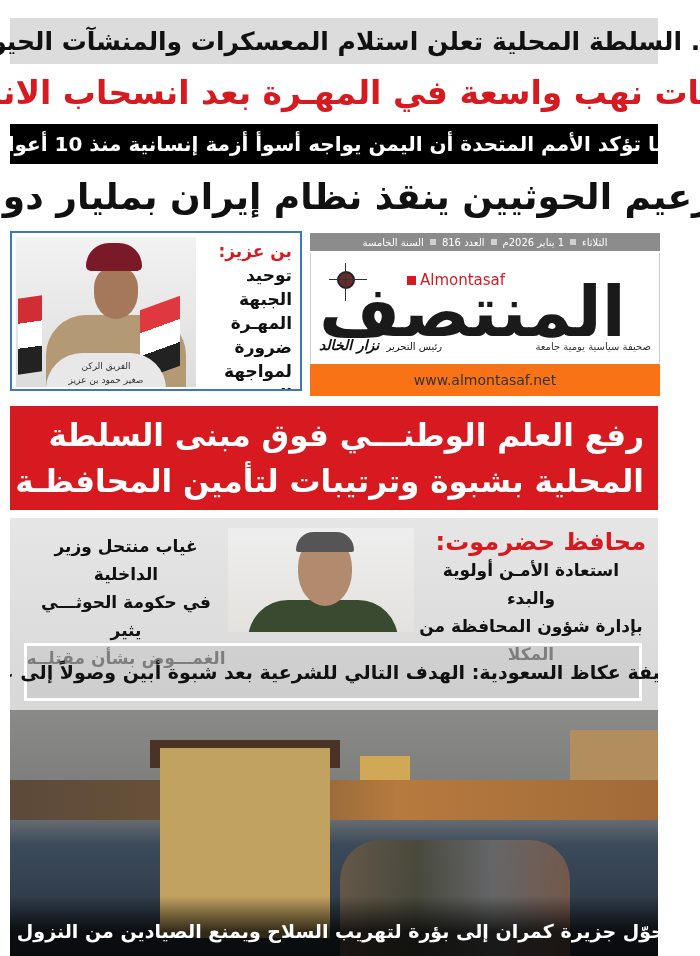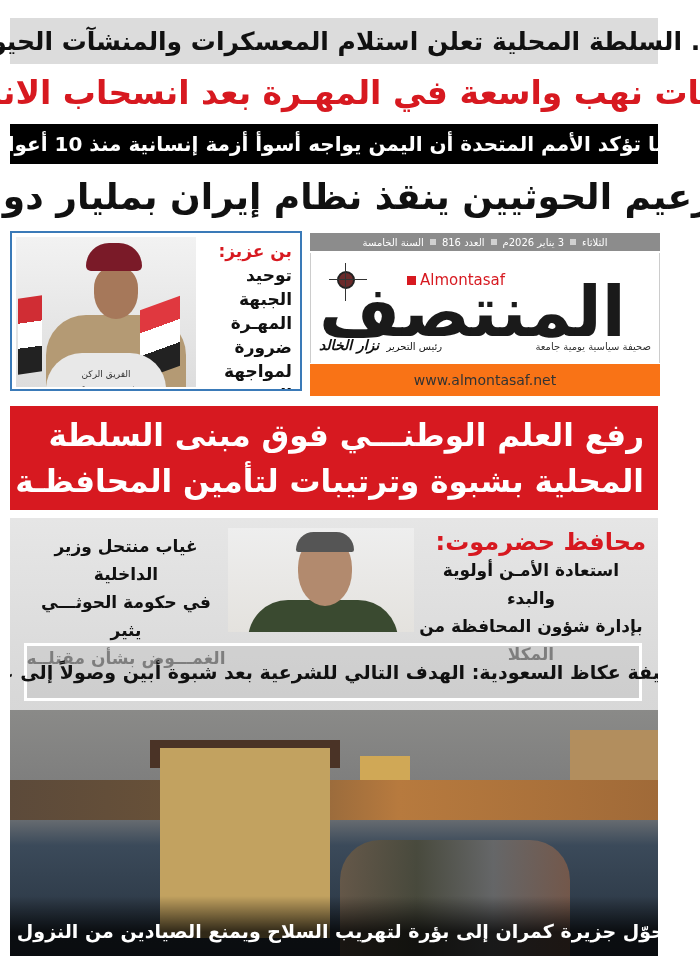--- a/index.html
+++ b/index.html
@@ -14,21 +14,21 @@
   .hl4{left:10px;top:168px;width:648px;height:56px;display:flex;align-items:center;justify-content:center;}
   .hl4 span{font-size:36px;font-weight:bold;color:#111;white-space:nowrap;letter-spacing:-0.5px;}
 
   .box-left{left:10px;top:231px;width:292px;height:160px;border:2px solid #3a7ab8;box-sizing:border-box;background:#fff;overflow:hidden;}
   .photo1{position:absolute;left:4px;top:4px;width:180px;height:150px;background:linear-gradient(180deg,#f2f2f2 0%,#ddd 100%);overflow:hidden;}
   .photo1 .beret{position:absolute;left:70px;top:6px;width:56px;height:28px;background:#7a1a28;border-radius:28px 28px 6px 6px;}
   .photo1 .face{position:absolute;left:78px;top:30px;width:44px;height:52px;background:#a6785a;border-radius:40% 40% 50% 50%;}
   .photo1 .body{position:absolute;left:30px;top:78px;width:140px;height:80px;background:#b49a74;border-radius:40px 40px 0 0;}
   .photo1 .flagL{position:absolute;left:2px;top:60px;width:24px;height:76px;background:linear-gradient(180deg,#d02d34 33%,#fff 33% 66%,#222 66%);transform:skewY(-8deg);}
   .photo1 .flagR{position:absolute;left:124px;top:66px;width:40px;height:70px;background:linear-gradient(180deg,#e0383f 33%,#fff 33% 66%,#222 66%);transform:skewY(-20deg);}
-  .photo1 .plate{position:absolute;left:30px;top:116px;width:120px;height:36px;background:#e8e8e8;border-radius:60px 60px 0 0;font-size:9px;color:#333;text-align:center;line-height:14px;padding-top:14px;box-sizing:border-box;}
+  .photo1 .plate{position:absolute;left:30px;top:116px;width:120px;height:36px;background:#e8e8e8;border-radius:60px 60px 0 0;font-size:9px;color:#333;text-align:center;line-height:14px;padding-top:6px;box-sizing:border-box;}
   .side-text{position:absolute;right:8px;top:6px;width:104px;text-align:right;font-size:17px;font-weight:bold;line-height:24px;color:#111;}
   .side-text .red{color:#d71920;}
 
   .masthead{left:310px;top:231px;width:350px;height:162px;}
   .datebar{position:absolute;left:0;top:2px;width:350px;height:18px;background:#8c8c8c;color:#fff;font-size:10px;display:flex;align-items:center;justify-content:center;gap:6px;white-space:nowrap;}
   .datebar .sq{width:6px;height:6px;background:#d0d0d0;display:inline-block;}
   .logo-area{position:absolute;left:0;top:22px;width:350px;height:110px;border-left:1px solid #ccc;border-right:1px solid #ccc;box-sizing:border-box;}
   .logo-ar{position:absolute;left:8px;top:24px;font-size:70px;font-weight:bold;color:#1a1a1a;letter-spacing:-4px;line-height:70px;direction:rtl;white-space:nowrap;}
   .logo-en{position:absolute;left:96px;top:18px;font-size:15px;color:#d71920;direction:ltr;}
   .logo-en .redsq{display:inline-block;width:9px;height:9px;background:#d71920;margin-right:4px;}
@@ -103,21 +103,21 @@
     <span>ضرورة لمواجهة</span><br>
     <span>الحوثي وإنهاء</span><br>
     
   </div>
 </div>
 
 <div class="abs masthead">
   <div class="datebar">
     <span>الثلاثاء</span>
     <span class="sq"></span>
-    <span>3 يناير 2026م</span>
+    <span>1 يناير 2026م</span>
     <span class="sq"></span>
     <span>العدد 816</span>
     <span class="sq"></span>
     <span>السنة الخامسة</span>
   </div>
   <div class="logo-area">
     <div class="target"></div>
     <div class="logo-en"><span class="redsq"></span><span>Almontasaf</span></div>
     <div class="logo-ar">المنتصف</div>
     <div class="editor">

